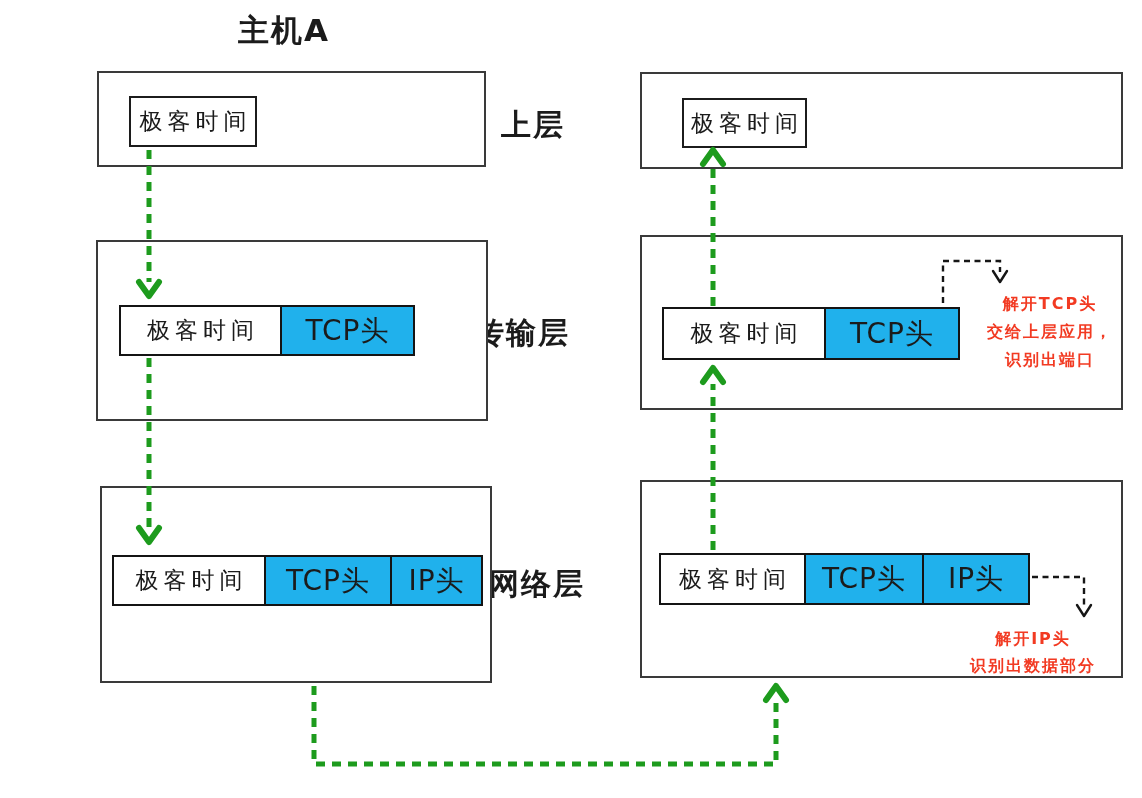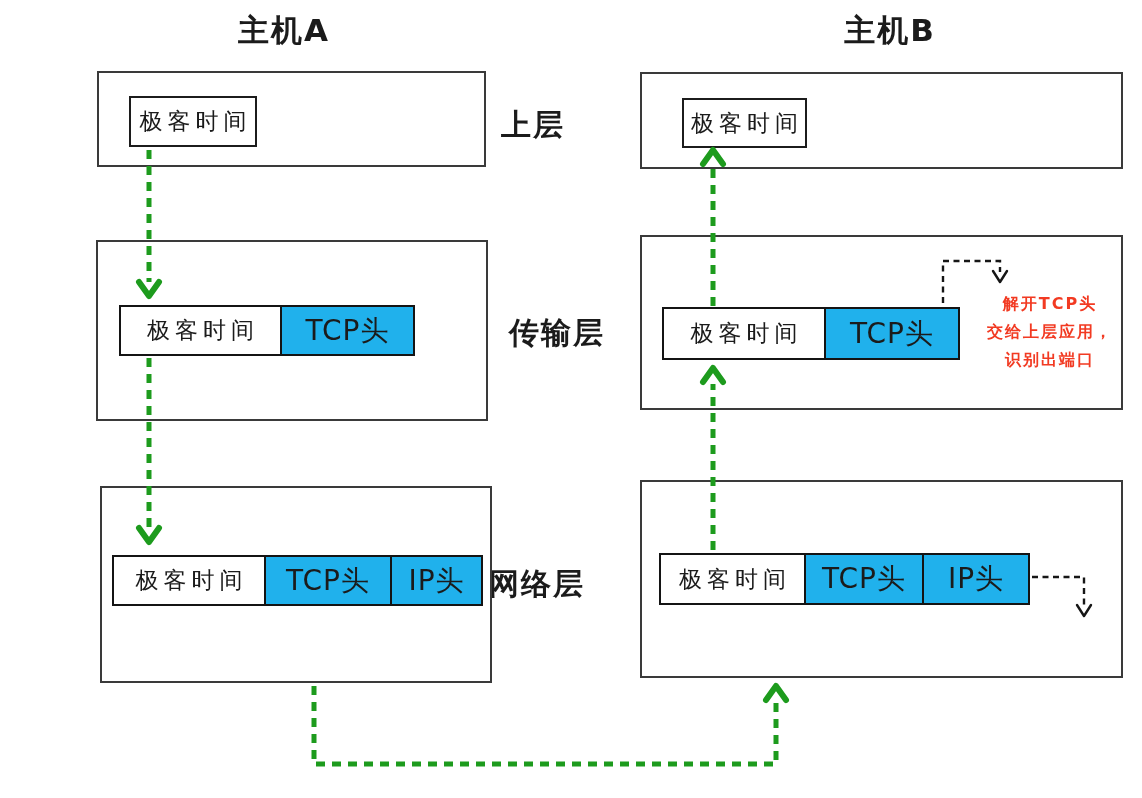--- a/index.html
+++ b/index.html
@@ -83,24 +83,23 @@
   .g-head { stroke: var(--green); stroke-width: 6; fill: none; stroke-linecap: round; stroke-linejoin: round; }
   .k-dash { stroke: #161616; stroke-width: 2.4; fill: none; stroke-dasharray: 6 4.5; }
   .k-head { stroke: #161616; stroke-width: 2.4; fill: none; stroke-linecap: round; stroke-linejoin: round; }
 </style>
 </head>
 <body>
 
 <div class="canvas">
 
   <div class="abs host-title" style="left:152px; top:10px; width:180px;">主机A</div>
-  <div class="abs host-title" style="left:758px; top:10px; width:180px;">主机B</div>
 
   <div class="abs layer-label" style="left:459px; top:105px; width:120px;">上层</div>
-  <div class="abs layer-label" style="left:467px; top:313px; width:160px;">传输层</div>
+  <div class="abs layer-label" style="left:432px; top:313px; width:160px;">传输层</div>
   <div class="abs layer-label" style="left:447px; top:564px; width:160px;">网络层</div>
 
   <div class="layer-box" style="left:55px; top:71px; width:389px; height:96px;">
     <div class="payload-box" style="left:30px; top:23px; width:128px; height:51px;">
       <span>极客时间</span>
     </div>
   </div>
 
   <div class="layer-box" style="left:54px; top:240px; width:392px; height:181px;">
     <div class="packet" style="left:21px; top:63px; height:51px;">
@@ -154,20 +153,24 @@
       <div class="seg seg-payload" style="width:147px;">
         <span>极客时间</span>
       </div>
       <div class="seg seg-blue" style="width:120px;">
         <span>TCP头</span>
       </div>
       <div class="seg seg-blue" style="width:108px;">
         <span>IP头</span>
       </div>
     </div>
+    <div class="note" style="left:306px; top:143px; width:170px; line-height:27px;">
+      <div>解开IP头</div>
+      <div>识别出数据部分</div>
+    </div>
   </div>
 
   <svg class="overlay" viewBox="0 0 1142 798">
 
     <path class="g-dash" d="M107 150 L107 282"></path>
     <polyline class="g-head" points="97,282 107,296 117,282"></polyline>
     <path class="g-dash" d="M107 358 L107 528"></path>
     <polyline class="g-head" points="97,528 107,542 117,528"></polyline>
 
     <path class="g-dash" d="M272 686 L272 764 L734 764 L734 702"></path>

